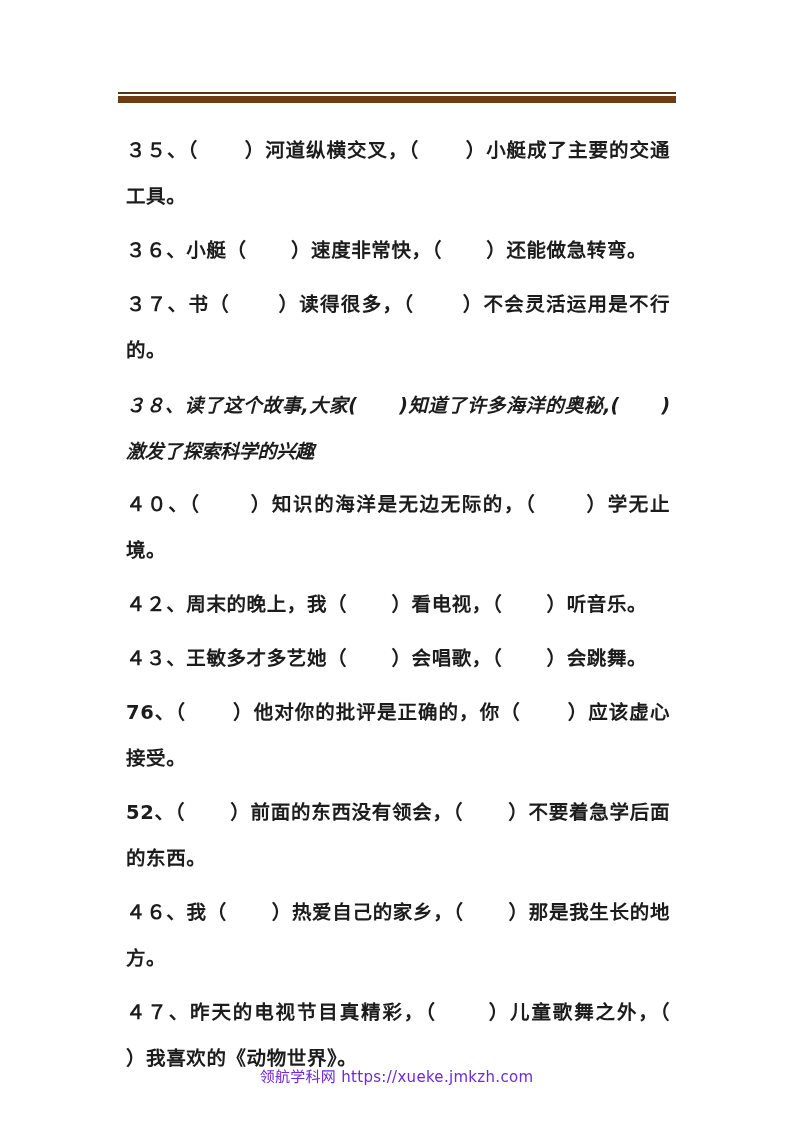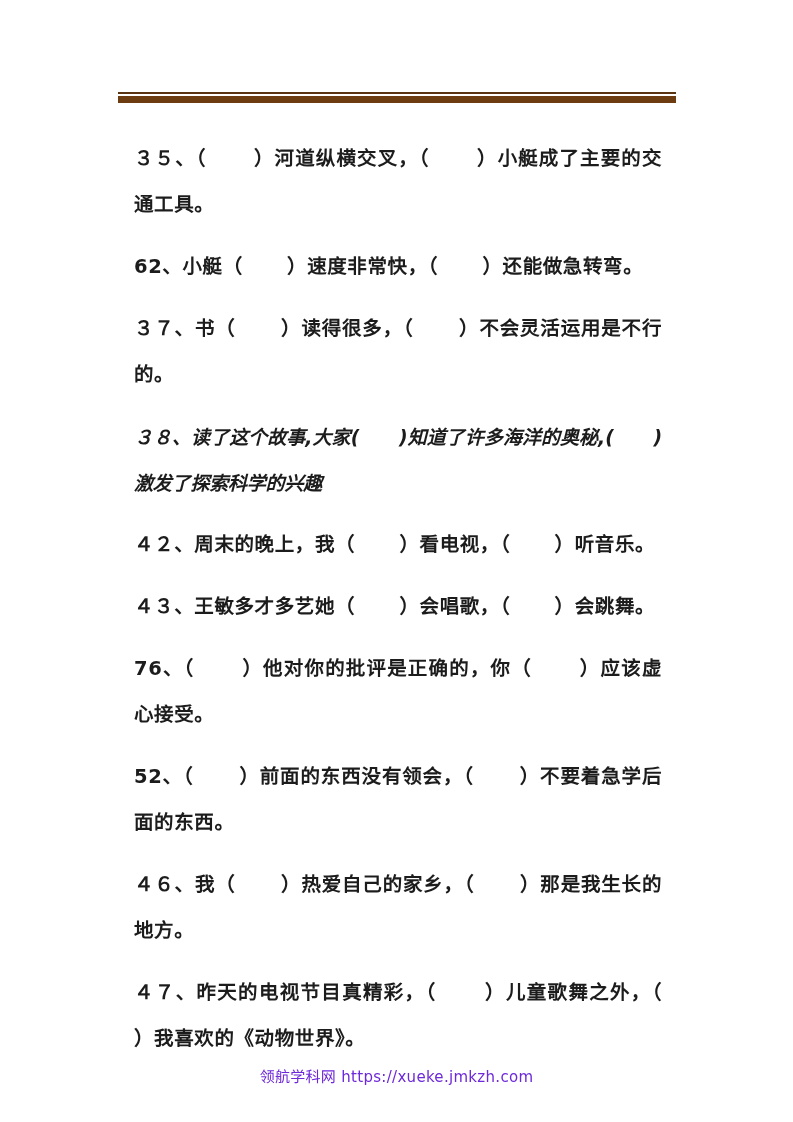--- a/index.html
+++ b/index.html
@@ -65,21 +65,21 @@
     left: 118px;
     top: 120px;
     width: 560px;
   }
 
   .q {
     color: #1c1c1c;
     font-weight: bold;
     font-size: 19.5px;
     line-height: 46px;
-    margin: 16px;
+    margin: 8px;
     white-space: pre-wrap;
     text-align: justify;
     text-justify: inter-ideograph;
     letter-spacing: 0.6px;
   }
   
   .q.tight {
     letter-spacing: -0.2px;
     font-size: 19px;
     font-style: italic;
@@ -105,23 +105,24 @@
 <div class="page">
 
   <div class="header-rule">
     <div class="rule-thin"></div>
     <div class="rule-gap"></div>
     <div class="rule-thick"></div>
   </div>
 
   <div class="content">
     <p class="q">３５、（      ）河道纵横交叉，（      ）小艇成了主要的交通工具。</p>
-    <p class="q">62、小艇（      ）速度非常快，（      ）还能做急转弯。</p>
+    <p class="q">３６、小艇（      ）速度非常快，（      ）还能做急转弯。</p>
     <p class="q">３７、书（      ）读得很多，（      ）不会灵活运用是不行的。</p>
     <p class="q tight">３８、读了这个故事,大家(      )知道了许多海洋的奥秘,(      ) 激发了探索科学的兴趣</p>
+    <p class="q">４０、（      ）知识的海洋是无边无际的，（      ）学无止境。</p>
     <p class="q">４２、周末的晚上，我（      ）看电视，（      ）听音乐。</p>
     <p class="q">４３、王敏多才多艺她（      ）会唱歌，（      ）会跳舞。</p>
     <p class="q">76、（      ）他对你的批评是正确的，你（      ）应该虚心接受。</p>
     <p class="q">52、（      ）前面的东西没有领会，（      ）不要着急学后面的东西。</p>
     <p class="q">４６、我（      ）热爱自己的家乡，（      ）那是我生长的地方。</p>
     <p class="q">４７、昨天的电视节目真精彩，（      ）儿童歌舞之外，（      ）我喜欢的《动物世界》。</p>
 
   </div>
 
   <div class="watermark">领航学科网 https://xueke.jmkzh.com</div>

